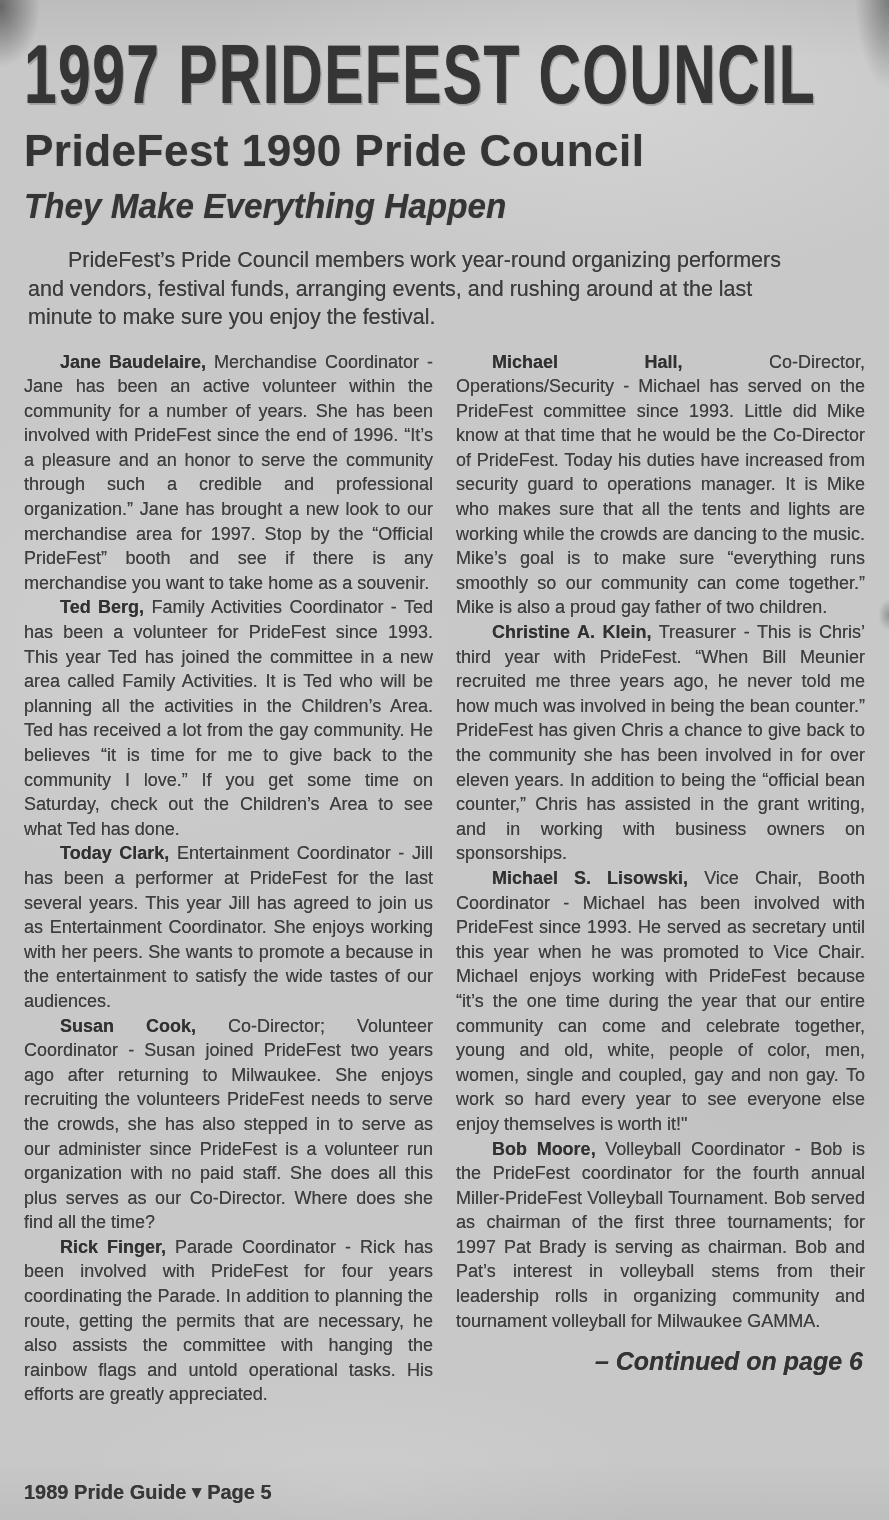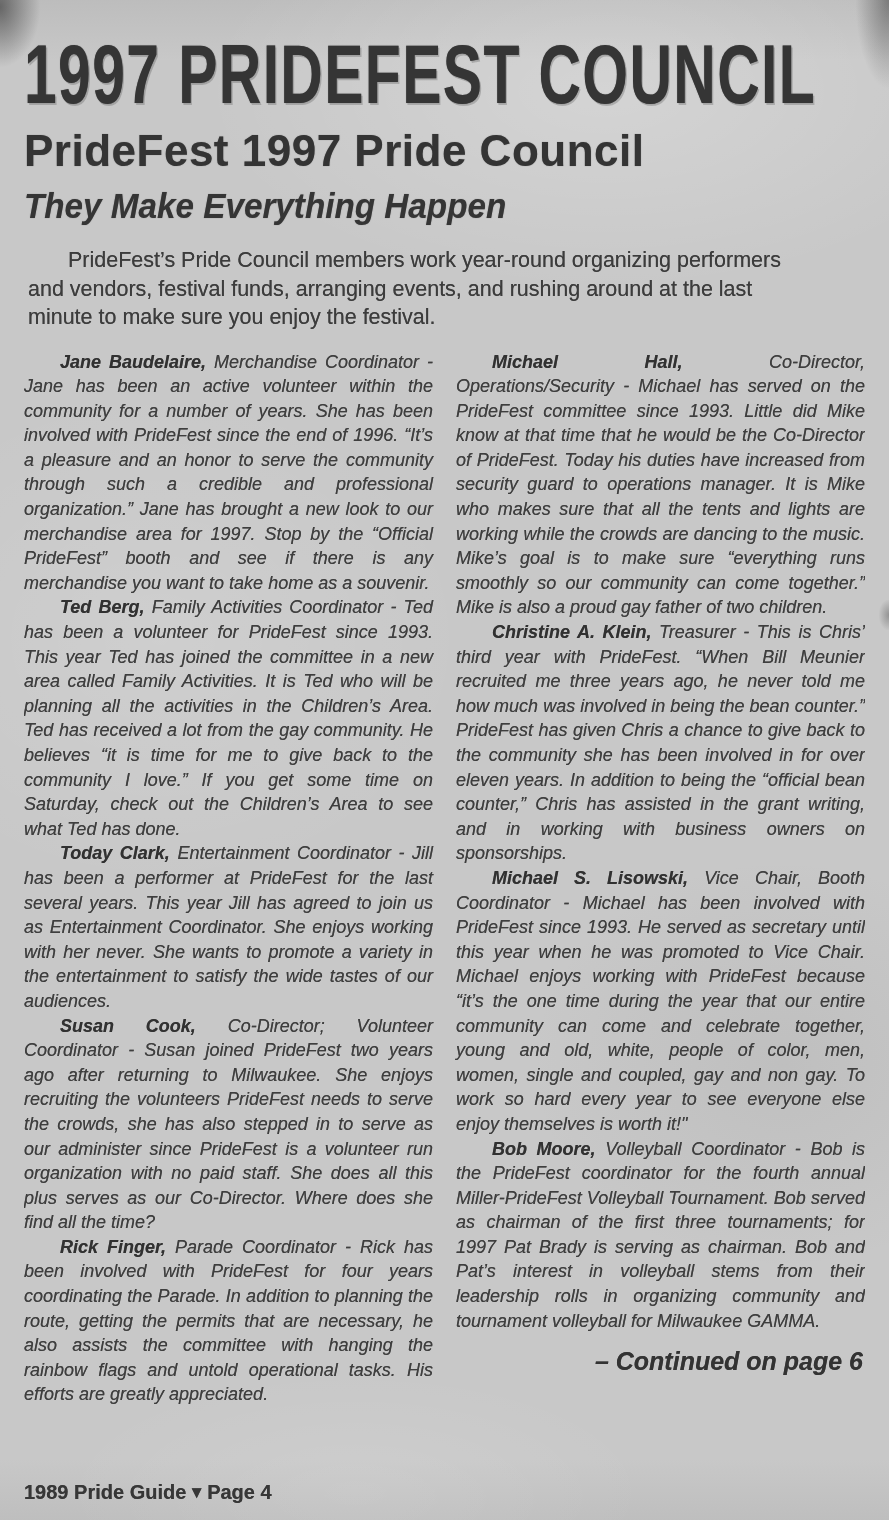--- a/index.html
+++ b/index.html
@@ -77,21 +77,20 @@
   }
   .col{width:409px;}
   .bio{
     margin:0;
     font-size:18px;
     line-height:24.6px;
     text-align:justify;
     text-indent:36px;
     color:#3e3e3e;
     text-shadow:0 0 0.6px rgba(70,70,70,0.8);
-    font-style:italic;
   }
   .bio strong{color:#313131;}
   .continued{
     margin:14px 2px 0 0;
     font-size:25px;
     font-weight:bold;
     font-style:italic;
     text-align:right;
     color:#333;
     text-shadow:0 0 0.6px rgba(60,60,60,0.8);
@@ -109,39 +108,39 @@
 </head>
 <body>
 
 <div class="page">
 
   <div class="smudge smudge-tl"></div>
   <div class="smudge smudge-tr"></div>
   <div class="smudge smudge-r"></div>
 
   <h1 class="banner">1997 PRIDEFEST COUNCIL</h1>
-  <h2 class="article-title">PrideFest 1997 Pride Council</h2>
+  <h2 class="article-title">PrideFest 1990 Pride Council</h2>
   <h3 class="tagline">They Make Everything Happen</h3>
 
   <p class="intro">PrideFest’s Pride Council members work year-round organizing performers and vendors, festival funds, arranging events, and rushing around at the last minute to make sure you enjoy the festival.</p>
 
   <div class="columns">
     <div class="col">
       <p class="bio"><strong>Jane Baudelaire,</strong> <span>Merchandise Coordinator - Jane has been an active volunteer within the community for a number of years. She has been involved with PrideFest since the end of 1996. “It’s a pleasure and an honor to serve the community through such a credible and professional organization.” Jane has brought a new look to our merchandise area for 1997. Stop by the “Official PrideFest” booth and see if there is any merchandise you want to take home as a souvenir.</span></p>
       <p class="bio"><strong>Ted Berg,</strong> <span>Family Activities Coordinator - Ted has been a volunteer for PrideFest since 1993. This year Ted has joined the committee in a new area called Family Activities. It is Ted who will be planning all the activities in the Children’s Area. Ted has received a lot from the gay community. He believes “it is time for me to give back to the community I love.” If you get some time on Saturday, check out the Children’s Area to see what Ted has done.</span></p>
-      <p class="bio"><strong>Today Clark,</strong> <span>Entertainment Coordinator - Jill has been a performer at PrideFest for the last several years. This year Jill has agreed to join us as Entertainment Coordinator. She enjoys working with her never. She wants to promote a variety in the entertainment to satisfy the wide tastes of our audiences.</span></p>
+      <p class="bio"><strong>Today Clark,</strong> <span>Entertainment Coordinator - Jill has been a performer at PrideFest for the last several years. This year Jill has agreed to join us as Entertainment Coordinator. She enjoys working with her peers. She wants to promote a because in the entertainment to satisfy the wide tastes of our audiences.</span></p>
       <p class="bio"><strong>Susan Cook,</strong> <span>Co-Director; Volunteer Coordinator - Susan joined PrideFest two years ago after returning to Milwaukee. She enjoys recruiting the volunteers PrideFest needs to serve the crowds, she has also stepped in to serve as our administer since PrideFest is a volunteer run organization with no paid staff. She does all this plus serves as our Co-Director. Where does she find all the time?</span></p>
       <p class="bio"><strong>Rick Finger,</strong> <span>Parade Coordinator - Rick has been involved with PrideFest for four years coordinating the Parade. In addition to planning the route, getting the permits that are necessary, he also assists the committee with hanging the rainbow flags and untold operational tasks. His efforts are greatly appreciated.</span></p>
     </div>
     <div class="col">
       <p class="bio"><strong>Michael Hall,</strong> <span>Co-Director, Operations/Security - Michael has served on the PrideFest committee since 1993. Little did Mike know at that time that he would be the Co-Director of PrideFest. Today his duties have increased from security guard to operations manager. It is Mike who makes sure that all the tents and lights are working while the crowds are dancing to the music. Mike’s goal is to make sure “everything runs smoothly so our community can come together.” Mike is also a proud gay father of two children.</span></p>
       <p class="bio"><strong>Christine A. Klein,</strong> <span>Treasurer - This is Chris’ third year with PrideFest. “When Bill Meunier recruited me three years ago, he never told me how much was involved in being the bean counter.” PrideFest has given Chris a chance to give back to the community she has been involved in for over eleven years. In addition to being the “official bean counter,” Chris has assisted in the grant writing, and in working with business owners on sponsorships.</span></p>
       <p class="bio"><strong>Michael S. Lisowski,</strong> <span>Vice Chair, Booth Coordinator - Michael has been involved with PrideFest since 1993. He served as secretary until this year when he was promoted to Vice Chair. Michael enjoys working with PrideFest because “it’s the one time during the year that our entire community can come and celebrate together, young and old, white, people of color, men, women, single and coupled, gay and non gay. To work so hard every year to see everyone else enjoy themselves is worth it!"</span></p>
       <p class="bio"><strong>Bob Moore,</strong> <span>Volleyball Coordinator - Bob is the PrideFest coordinator for the fourth annual Miller-PrideFest Volleyball Tournament. Bob served as chairman of the first three tournaments; for 1997 Pat Brady is serving as chairman. Bob and Pat’s interest in volleyball stems from their leadership rolls in organizing community and tournament volleyball for Milwaukee GAMMA.</span></p>
       <p class="continued">– Continued on page 6</p>
     </div>
   </div>
 
   <div class="footer">
-    <span>1989 Pride Guide</span><span class="tri">▼</span><span>Page 4</span>
+    <span>1989 Pride Guide</span><span class="tri">▼</span><span>Page 5</span>
   </div>
 
 </div>
 
 </body></html>

